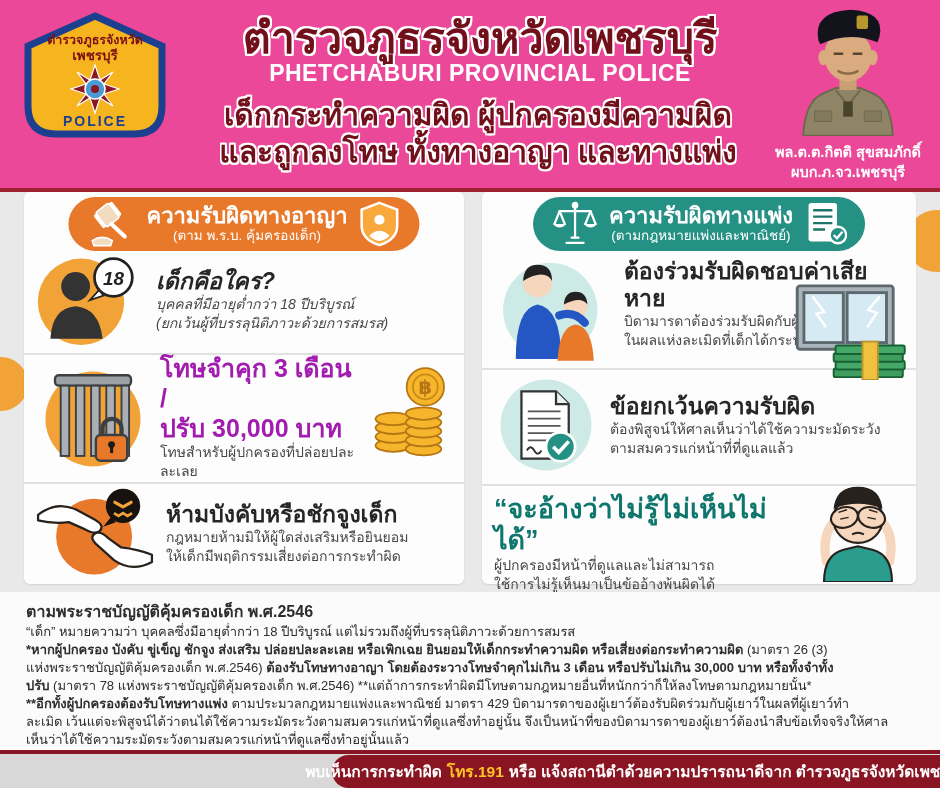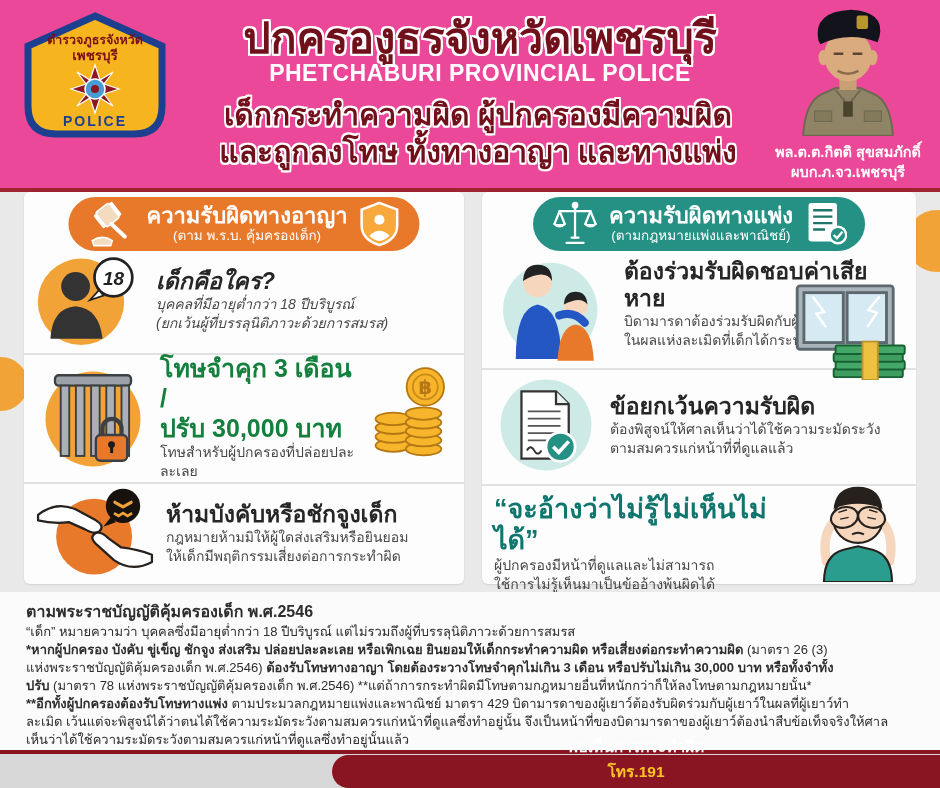--- a/index.html
+++ b/index.html
@@ -34,37 +34,37 @@
     height:54px;border-radius:28px;display:flex;align-items:center;gap:10px;
     padding:0 18px;color:#fff;white-space:nowrap;
   }
   .pill-orange{background:#e8782a;}
   .pill-teal{background:#259184;}
   .pill-title{font-size:22px;font-weight:bold;line-height:24px;text-align:center;}
   .pill-sub{font-size:13.5px;line-height:16px;text-align:center;}
   .row{position:absolute;left:0;width:100%;display:flex;align-items:center;gap:12px;padding:0 12px;box-sizing:border-box;}
   .divider{position:absolute;left:0;width:100%;height:2px;background:#e1e1e1;}
   .item-title{font-size:23px;font-weight:bold;color:#262626;line-height:27px;}
-  .item-title-big{font-size:25px;font-weight:bold;color:#15803d;line-height:30px;}
+  .item-title-big{font-size:25px;font-weight:bold;color:#a21caf;line-height:30px;}
   .item-line{font-size:14px;color:#474747;line-height:19px;}
   .quote-title{font-size:27px;font-weight:bold;color:#0f766e;line-height:31px;}
   .deco{position:absolute;border-radius:50%;background:#f2a338;}
   .deco-left{left:-26px;top:357px;width:54px;height:54px;}
   .deco-right{right:-28px;top:210px;width:62px;height:62px;}
   
   .legal{position:absolute;left:0;top:592px;width:940px;height:158px;background:#fbfbfb;padding:9px 0 0 26px;box-sizing:border-box;}
   .legal-line{font-size:13px;color:#2d2d2d;line-height:18px;white-space:nowrap;overflow:hidden;}
   .legal-line.first{font-size:16px;line-height:22px;}
   .b{font-weight:bold;}
   
   .footer{position:absolute;left:0;top:750px;width:940px;height:38px;background:#d8d8d8;border-top:4px solid #8a1522;box-sizing:border-box;}
   .banner{
     position:absolute;left:332px;right:0;top:1px;bottom:0;background:#8a1522;
     border-radius:18px 0 0 18px;display:flex;align-items:center;justify-content:center;
-    color:#fff;font-weight:bold;font-size:15.5px;white-space:nowrap;flex-direction:column;
+    color:#fff;font-weight:bold;font-size:15.5px;white-space:nowrap;
   }
   .banner .phone{color:#ffc425;margin:0 5px;}
   svg text{font-family:"Liberation Sans","DejaVu Sans",sans-serif;}
 </style>
 </head>
 <body>
 
 <div class="canvas">
 
   <div class="header">
@@ -74,21 +74,21 @@
       <text x="75" y="32" text-anchor="middle" font-size="12.5" font-weight="bold" fill="#7a1016">ตำรวจภูธรจังหวัด</text>
       <text x="75" y="48" text-anchor="middle" font-size="13.5" font-weight="bold" fill="#7a1016">เพชรบุรี</text>
       <g transform="translate(75,77)">
         <path d="M0 -24 L5 -9 L18 -17 L9 -5 L24 0 L9 5 L18 17 L5 9 L0 24 L-5 9 L-18 17 L-9 5 L-24 0 L-9 -5 L-18 -17 L-5 -9 Z" fill="#8c1723" stroke="#fff" stroke-width="1.2"></path>
         <circle r="10" fill="#4a9bd4" stroke="#fff" stroke-width="1.5"></circle>
         <circle r="4" fill="#8c1723"></circle>
       </g>
       <text x="75" y="114" text-anchor="middle" font-size="14" font-weight="bold" letter-spacing="2" fill="#1d3f8f">POLICE</text>
     </svg>
 
-    <div class="title-th">ปกครองูธรจังหวัดเพชรบุรี</div>
+    <div class="title-th">ตำรวจภูธรจังหวัดเพชรบุรี</div>
     <div class="title-en">PHETCHABURI PROVINCIAL POLICE</div>
     <div class="headline">
       <div>เด็กกระทำความผิด ผู้ปกครองมีความผิด</div>
       <div>และถูกลงโทษ ทั้งทางอาญา และทางแพ่ง</div>
     </div>
 
     <div class="officer">
       <svg viewBox="0 0 130 140">
         <path d="M18 140 Q20 104 38 96 L52 90 L78 90 L92 96 Q110 104 112 140 Z" fill="#8f8566" stroke="#6e6750" stroke-width="2"></path>
         <path d="M52 92 L65 108 L78 92" fill="none" stroke="#6e6750" stroke-width="2"></path>

